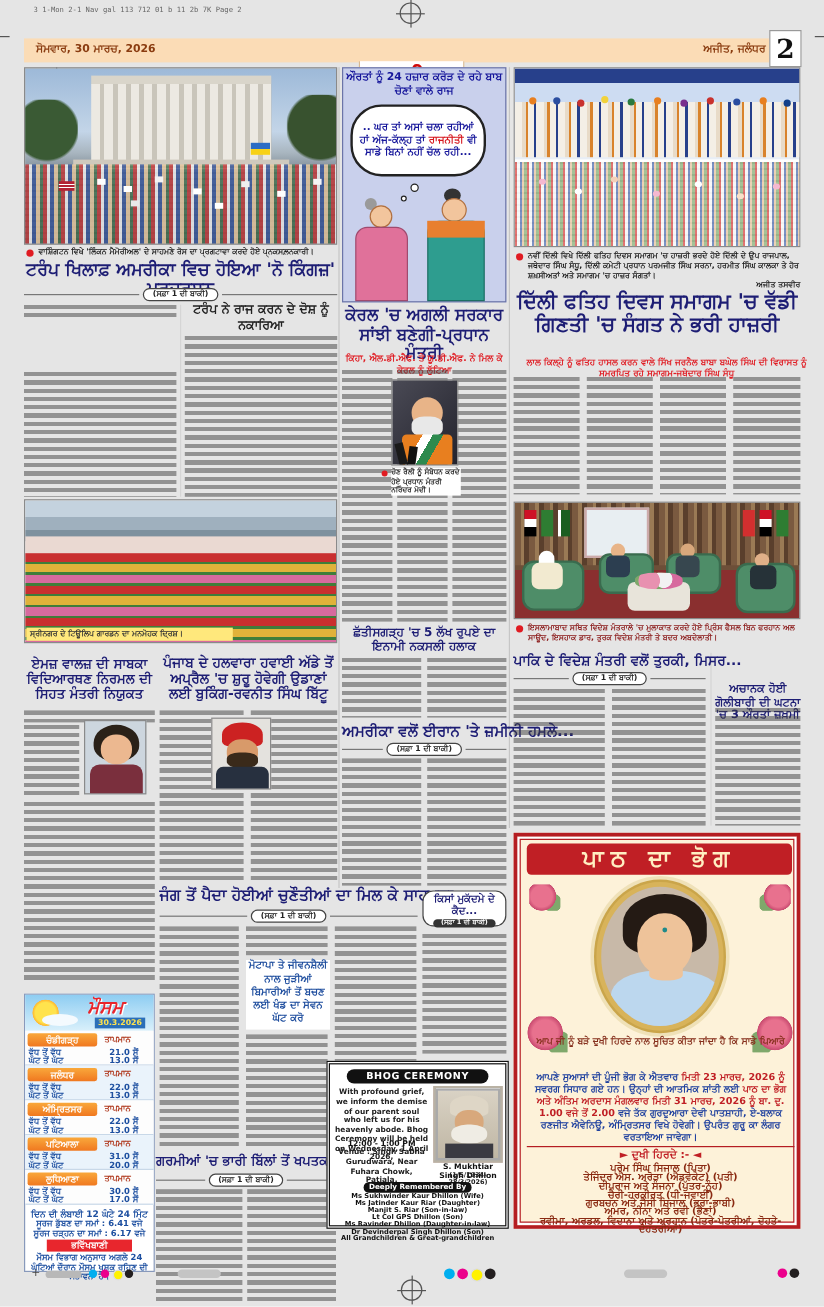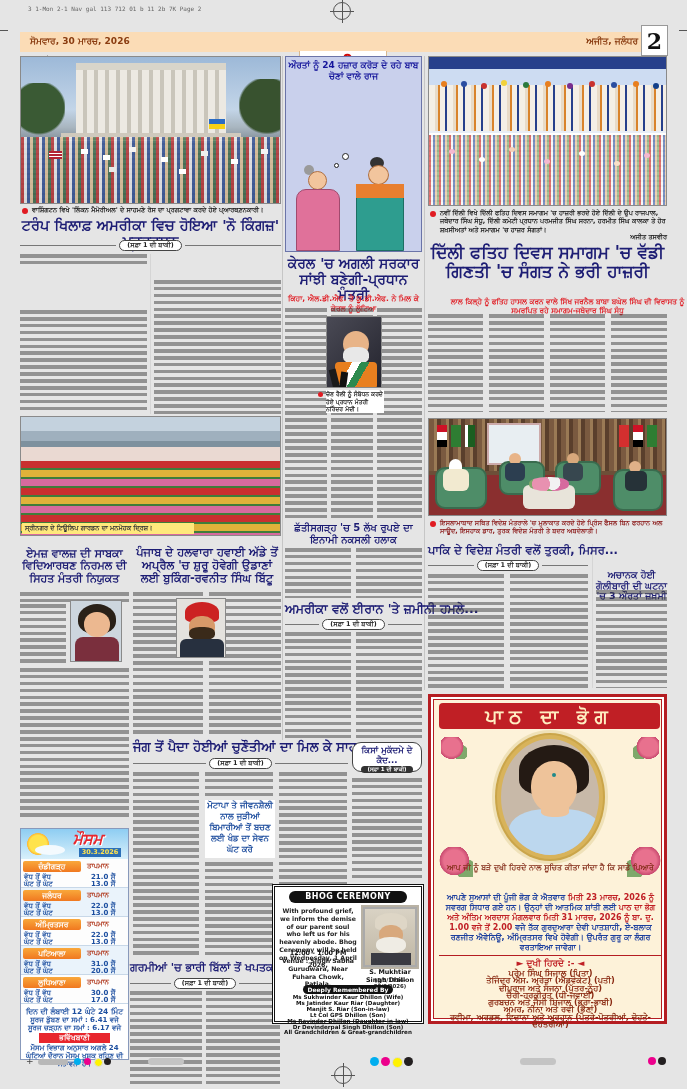--- a/index.html
+++ b/index.html
@@ -60,29 +60,30 @@
     <div class="a" style="left:-8px;top:26px;width:52px;height:62px;background:radial-gradient(circle at 50% 40%,#3a5a34 0 55%,transparent 60%);"></div>
     <div class="a" style="left:218px;top:22px;width:56px;height:66px;background:radial-gradient(circle at 50% 40%,#38522f 0 55%,transparent 60%);"></div>
     <div class="a" style="left:0;top:80px;width:261px;height:68px;background:
       repeating-linear-gradient(90deg,rgba(200,60,60,.8) 0 3px,rgba(240,240,240,.85) 3px 6px,rgba(60,90,160,.8) 6px 9px,rgba(230,200,160,.85) 9px 12px,rgba(70,120,80,.7) 12px 15px),
       repeating-linear-gradient(0deg,rgba(0,0,0,.25) 0 2px,transparent 2px 5px);"></div>
     <div class="a" style="left:60px;top:92px;width:7px;height:5px;background:#fff;box-shadow:22px 6px 0 #fff,48px -2px 0 #f2f2f2,80px 8px 0 #fff,120px 2px 0 #efefef,150px 10px 0 #fff,180px 0 0 #f5f5f5,28px 18px 0 #e8e8e8,98px 20px 0 #fff;"></div>
     <div class="a" style="left:188px;top:62px;width:16px;height:10px;background:linear-gradient(180deg,#2b6cc4 50%,#f7d117 50%);"></div>
     <div class="a" style="left:28px;top:94px;width:13px;height:8px;background:repeating-linear-gradient(0deg,#b22234 0 2px,#fff 2px 3px);"></div>
   </div>
   <div class="a bullet" style="left:22px;top:208px;"></div>
-  <div class="a cap" style="left:32px;top:206px;width:248px;">ਵਾਸ਼ਿੰਗਟਨ ਵਿਖੇ 'ਲਿੰਕਨ ਮੈਮੋਰੀਅਲ' ਦੇ ਸਾਹਮਣੇ ਰੋਸ ਦਾ ਪ੍ਰਗਟਾਵਾ ਕਰਦੇ ਹੋਏ ਪ੍ਆਰਥਣ਼ਨਕਾਰੀ।</div>
+  <div class="a cap" style="left:32px;top:206px;width:248px;">ਵਾਸ਼ਿੰਗਟਨ ਵਿਖੇ 'ਲਿੰਕਨ ਮੈਮੋਰੀਅਲ' ਦੇ ਸਾਹਮਣੇ ਰੋਸ ਦਾ ਪ੍ਰਗਟਾਵਾ ਕਰਦੇ ਹੋਏ ਪ੍ਨਕਸਲ਼ਨਕਾਰੀ।</div>
   <div class="a h1" style="left:20px;top:217px;width:261px;font-size:14.5px;">ਟਰੰਪ ਖਿਲਾਫ਼ ਅਮਰੀਕਾ ਵਿਚ ਹੋਇਆ 'ਨੋ ਕਿੰਗਜ਼' ਪ੍ਰਦਰਸ਼ਨ</div>
   <div class="a pillrow" style="left:20px;top:240px;width:261px;">
     <div class="pline"></div>
     <span class="pill">(ਸਫ਼ਾ 1 ਦੀ ਬਾਕੀ)</span>
     <div class="pline"></div>
   </div>
   <div class="a g" style="left:20px;top:254px;width:127px;height:12px;"></div>
   <div class="a g" style="left:20px;top:310px;width:127px;height:104px;"></div>
+  <div class="a hl-navy" style="left:154px;top:252px;width:127px;font-size:10.5px;text-align:center;color:#222;line-height:1.2;">ਟਰੰਪ ਨੇ ਰਾਜ ਕਰਨ ਦੇ ਦੋਸ਼ ਨੂੰ ਨਕਾਰਿਆ</div>
   <div class="a g" style="left:154px;top:280px;width:127px;height:134px;"></div>
 
   <div class="a photo" style="left:20px;top:416px;width:261px;height:120px;">
     <div class="a" style="left:0;top:0;width:261px;height:34px;background:linear-gradient(180deg,#c4d2de 0 40%,#9fb0be 40% 72%,#7e919e 72% 100%);"></div>
     <div class="a" style="left:0;top:30px;width:261px;height:14px;background:#ead9d2;"></div>
     <div class="a" style="left:0;top:44px;width:261px;height:76px;background:repeating-linear-gradient(180deg,#c92f2f 0 7px,#3f7d3a 7px 9px,#e0b23a 9px 16px,#3f7d3a 16px 18px,#d76a9e 18px 25px,#3f7d3a 25px 27px);"></div>
   </div>
   <div class="a" style="left:22px;top:523px;width:172px;height:11px;background:#ffe87c;font-size:6.5px;font-weight:700;color:#333;line-height:11px;padding:0 3px;">ਸ੍ਰੀਨਗਰ ਦੇ ਟਿਊਲਿਪ ਗਾਰਡਨ ਦਾ ਮਨਮੋਹਕ ਦ੍ਰਿਸ਼।</div>
 
   <div class="a h1" style="left:20px;top:548px;width:109px;font-size:11px;">ਏਮਜ਼ ਵਾਲਜ਼ ਦੀ ਸਾਬਕਾ ਵਿਦਿਆਰਥਣ ਨਿਰਮਲ ਦੀ ਸਿਹਤ ਮੰਤਰੀ ਨਿਯੁਕਤ</div>
@@ -176,20 +177,25 @@
     </div>
     <div class="a wtxt" style="left:0;top:178px;width:107px;text-align:center;font-size:7.5px;">ਦਿਨ ਦੀ ਲੰਬਾਈ 12 ਘੰਟੇ 24 ਮਿੰਟ</div>
     <div class="a wtxt" style="left:0;top:187px;width:107px;text-align:center;">ਸੂਰਜ ਡੁੱਬਣ ਦਾ ਸਮਾਂ : 6.41 ਵਜੇ</div>
     <div class="a wtxt" style="left:0;top:195px;width:107px;text-align:center;">ਸੂਰਜ ਚੜ੍ਹਨ ਦਾ ਸਮਾਂ : 6.17 ਵਜੇ</div>
     <div class="a" style="left:18px;top:204px;width:71px;height:10px;background:#e8262d;color:#fff;font-size: 7.5px;font-weight:700;text-align:center;line-height:10px;">ਭਵਿੱਖਬਾਣੀ</div>
     <div class="a wtxt" style="left:2px;top:215px;width:103px;text-align:center;line-height:1.15;">ਮੌਸਮ ਵਿਭਾਗ ਅਨੁਸਾਰ ਅਗਲੇ 24 ਘੰਟਿਆਂ ਦੌਰਾਨ ਮੌਸਮ ਖੁਸ਼ਕ ਰਹਿਣ ਦੀ ਸੰਭਾਵਨਾ ਹੈ।</div>
   </div>
 
   <div class="a" style="left:285px;top:56px;width:137px;height:196px;background:#c9d0ec;border:1px solid #6b74a8;">
     <div class="a" style="left:2px;top:3px;width:131px;font-size:9px;font-weight:700;color:#16169b;text-align:center;line-height:1.2;">ਔਰਤਾਂ ਨੂੰ 24 ਹਜ਼ਾਰ ਕਰੋੜ ਦੇ ਰਹੇ ਬਾਬ ਚੋਣਾਂ ਵਾਲੇ ਰਾਜ</div>
+    <div class="a" style="left:6px;top:30px;width:113px;height:60px;background:#fff;border:2px solid #222;border-radius:26px;display:flex;align-items:center;justify-content:center;padding:4px;">
+      <span style="font-size:8.5px;font-weight:700;color:#16169b;text-align:center;line-height:1.25;">
+        <span>.. ਘਰ ਤਾਂ ਅਸਾਂ ਚਲਾ ਰਹੀਆਂ ਹਾਂ ਅੱਜ-ਕੱਲ੍ਹ ਤਾਂ </span><span style="color:#d71920;">ਰਾਜਨੀਤੀ</span><span> ਵੀ ਸਾਡੇ ਬਿਨਾਂ ਨਹੀਂ ਚੱਲ ਰਹੀ...</span>
+      </span>
+    </div>
     <div class="a" style="left:56px;top:96px;width:7px;height:7px;background:#fff;border:1.5px solid #222;border-radius:50%;"></div>
     <div class="a" style="left:48px;top:106px;width:5px;height:5px;background:#fff;border:1.5px solid #222;border-radius:50%;"></div>
 
     <div class="a" style="left:18px;top:108px;width:10px;height:10px;background:#9a9a9a;border-radius:50%;"></div>
     <div class="a" style="left:22px;top:114px;width:19px;height:19px;background:#f2c59d;border:1px solid #b07040;border-radius:50%;"></div>
     <div class="a" style="left:10px;top:132px;width:44px;height:62px;background:#e0719a;border:1px solid #a04a6e;border-radius:10px 10px 0 0;"></div>
 
     <div class="a" style="left:84px;top:100px;width:14px;height:12px;background:#333;border-radius:50%;"></div>
     <div class="a" style="left:82px;top:108px;width:21px;height:20px;background:#f2c59d;border:1px solid #b07040;border-radius:50%;"></div>
     <div class="a" style="left:70px;top:127px;width:48px;height:67px;background:#2e9d8f;border:1px solid #1d6e63;border-radius:10px 10px 0 0;"></div>
@@ -263,21 +269,21 @@
     <div class="a" style="left:0;top:78px;width:239px;height:72px;background:
       repeating-linear-gradient(90deg,rgba(217,83,79,.8) 0 2px,rgba(247,247,247,.85) 2px 4px,rgba(91,120,181,.8) 4px 6px,rgba(232,201,168,.85) 6px 8px,rgba(127,168,107,.7) 8px 10px),
       repeating-linear-gradient(0deg,rgba(0,0,0,.18) 0 2px,transparent 2px 5px);">
       <div class="a" style="left:20px;top:14px;width:6px;height:5px;border-radius:50%;background:#f4b8d0;box-shadow:30px 8px 0 #fff,60px -2px 0 #f4d0b8,95px 10px 0 #f4b8d0,130px 2px 0 #fff,165px 12px 0 #f8e0c8,195px 4px 0 #f4b8d0;"></div>
     </div>
   </div>
   <div class="a bullet" style="left:430px;top:211px;"></div>
   <div class="a cap" style="left:440px;top:209px;width:227px;">ਨਵੀਂ ਦਿੱਲੀ ਵਿਖੇ ਦਿੱਲੀ ਫਤਿਹ ਦਿਵਸ ਸਮਾਗਮ 'ਚ ਹਾਜ਼ਰੀ ਭਰਦੇ ਹੋਏ ਦਿੱਲੀ ਦੇ ਉਪ ਰਾਜਪਾਲ, ਜਥੇਦਾਰ ਸਿੰਘ ਸੰਧੂ, ਦਿੱਲੀ ਕਮੇਟੀ ਪ੍ਰਧਾਨ ਪਰਮਜੀਤ ਸਿੰਘ ਸਰਨਾ, ਹਰਮੀਤ ਸਿੰਘ ਕਾਲਕਾ ਤੇ ਹੋਰ ਸ਼ਖ਼ਸੀਅਤਾਂ ਅਤੇ ਸਮਾਗਮ 'ਚ ਹਾਜ਼ਰ ਸੰਗਤਾਂ।</div>
   <div class="a cap" style="left:600px;top:233px;width:67px;text-align:right;">ਅਜੀਤ ਤਸਵੀਰ</div>
   <div class="a h1" style="left:428px;top:243px;width:239px;font-size:17px;">ਦਿੱਲੀ ਫਤਿਹ ਦਿਵਸ ਸਮਾਗਮ 'ਚ ਵੱਡੀ ਗਿਣਤੀ 'ਚ ਸੰਗਤ ਨੇ ਭਰੀ ਹਾਜ਼ਰੀ</div>
-  <div class="a rsub" style="left:448px;top:297px;width:239px;font-size:7.3px;">ਲਾਲ ਕਿਲ੍ਹੇ ਨੂੰ ਫਤਿਹ ਹਾਸਲ ਕਰਨ ਵਾਲੇ ਸਿੱਖ ਜਰਨੈਲ ਬਾਬਾ ਬਘੇਲ ਸਿੰਘ ਦੀ ਵਿਰਾਸਤ ਨੂੰ ਸਮਰਪਿਤ ਰਹੇ ਸਮਾਗਮ-ਜਥੇਦਾਰ ਸਿੰਘ ਸੰਧੂ</div>
+  <div class="a rsub" style="left:436px;top:297px;width:239px;font-size:7.3px;">ਲਾਲ ਕਿਲ੍ਹੇ ਨੂੰ ਫਤਿਹ ਹਾਸਲ ਕਰਨ ਵਾਲੇ ਸਿੱਖ ਜਰਨੈਲ ਬਾਬਾ ਬਘੇਲ ਸਿੰਘ ਦੀ ਵਿਰਾਸਤ ਨੂੰ ਸਮਰਪਿਤ ਰਹੇ ਸਮਾਗਮ-ਜਥੇਦਾਰ ਸਿੰਘ ਸੰਧੂ</div>
   <div class="a g" style="left:428px;top:314px;width:55px;height:98px;"></div>
   <div class="a g" style="left:489px;top:314px;width:55px;height:98px;"></div>
   <div class="a g" style="left:550px;top:314px;width:55px;height:98px;"></div>
   <div class="a g" style="left:611px;top:314px;width:56px;height:98px;"></div>
 
   <div class="a photo" style="left:428px;top:418px;width:239px;height:98px;background:linear-gradient(180deg,#6d4f38 0 58%,#8a2f2f 58% 100%);">
     <div class="a" style="left:0;top:0;width:239px;height:52px;background:repeating-linear-gradient(90deg,#7a5a40 0 5px,#9a7a55 5px 8px,#5a3f2c 8px 12px);"></div>
     <div class="a" style="left:58px;top:4px;width:54px;height:42px;background:#e8eef2;border:2px solid #caa Degree;border:2px solid #caa;"></div>
     <div class="a" style="left:8px;top:6px;width:10px;height:22px;background:linear-gradient(180deg,#ce1126 33%,#fff 33% 66%,#000 66%);"></div>
     <div class="a" style="left:22px;top:6px;width:10px;height:22px;background:#2e7d32;"></div>

